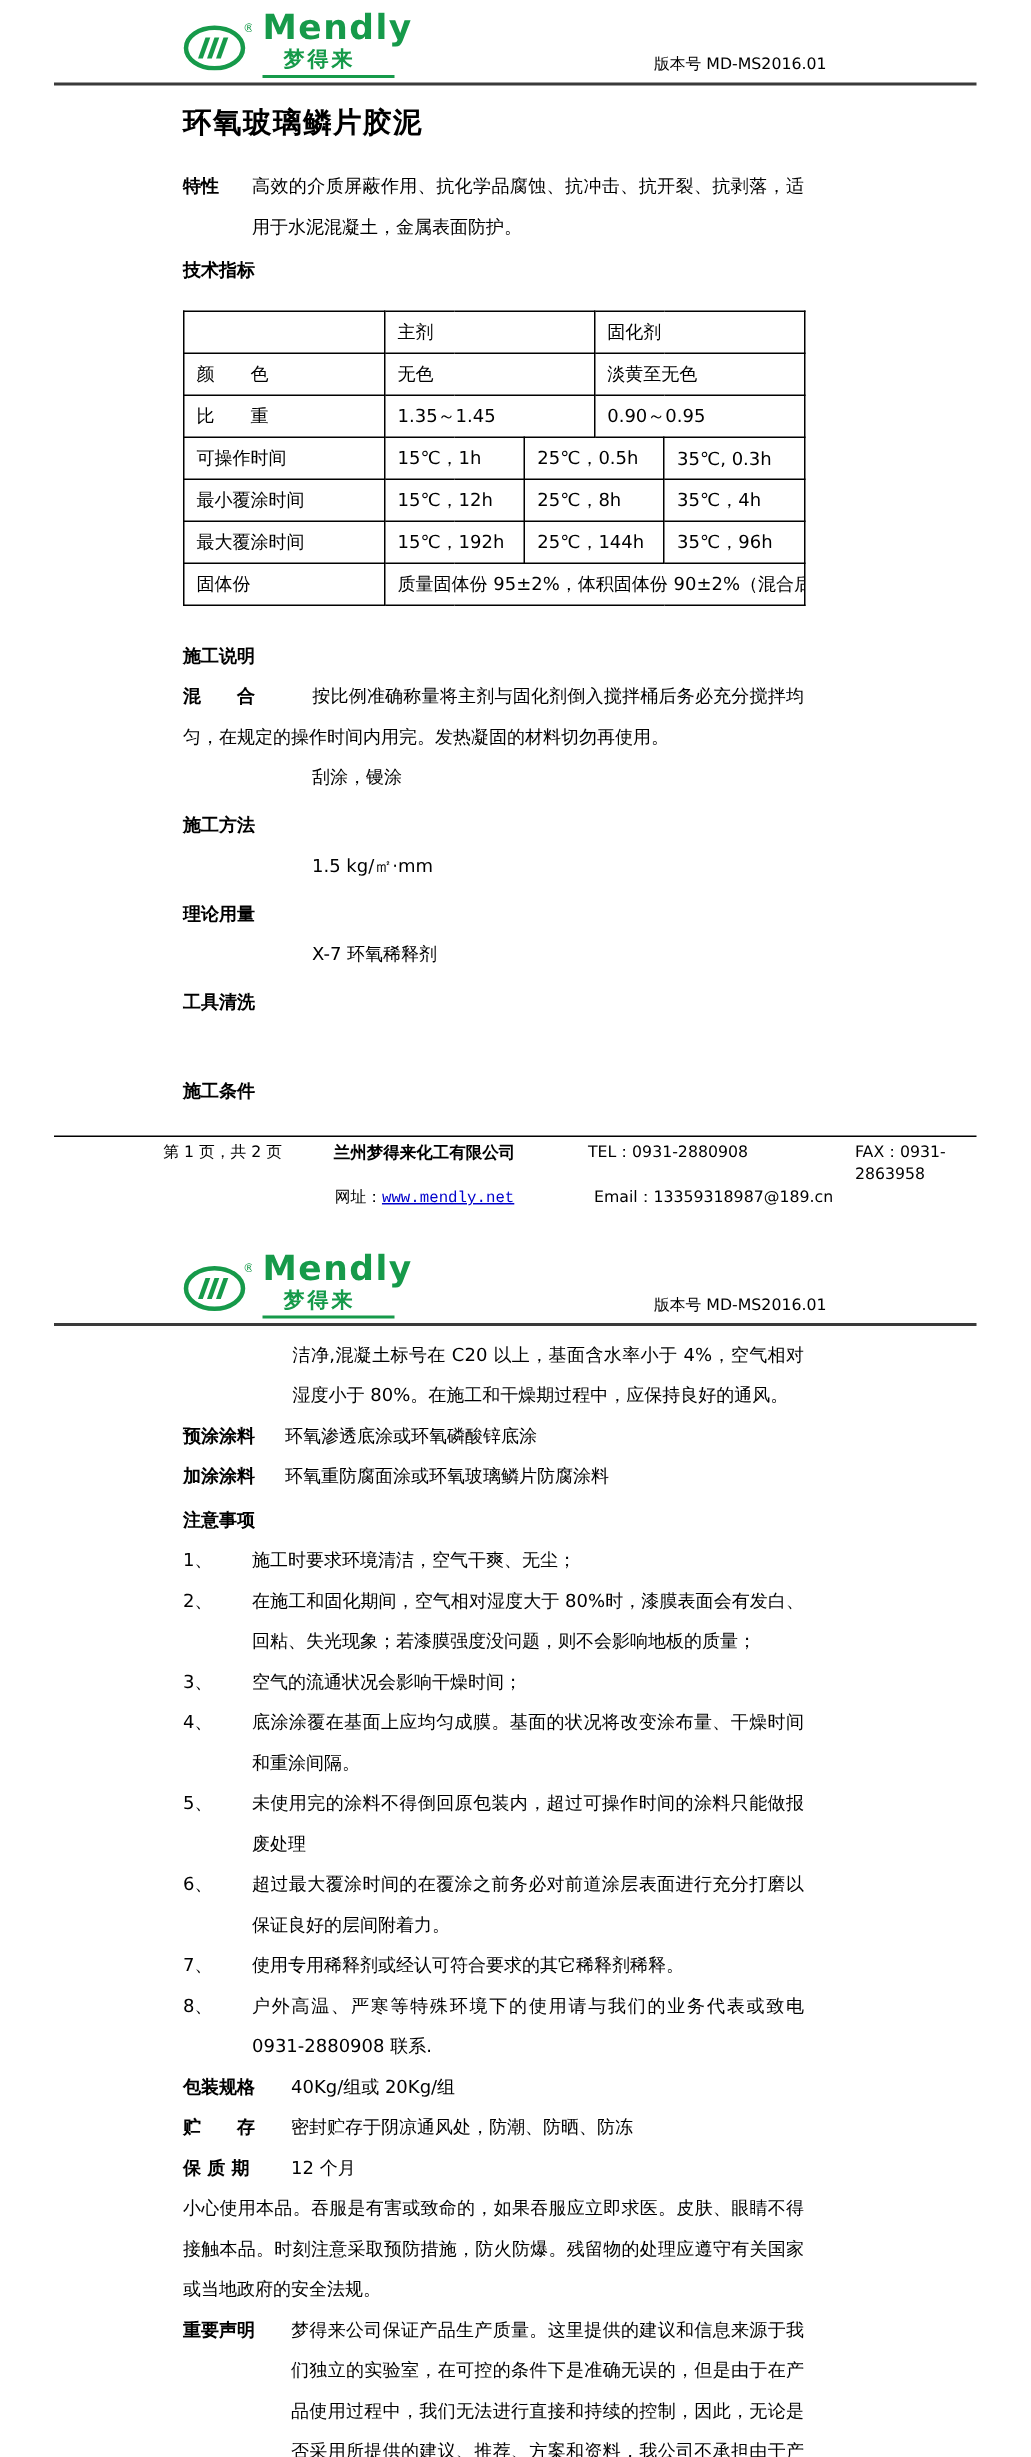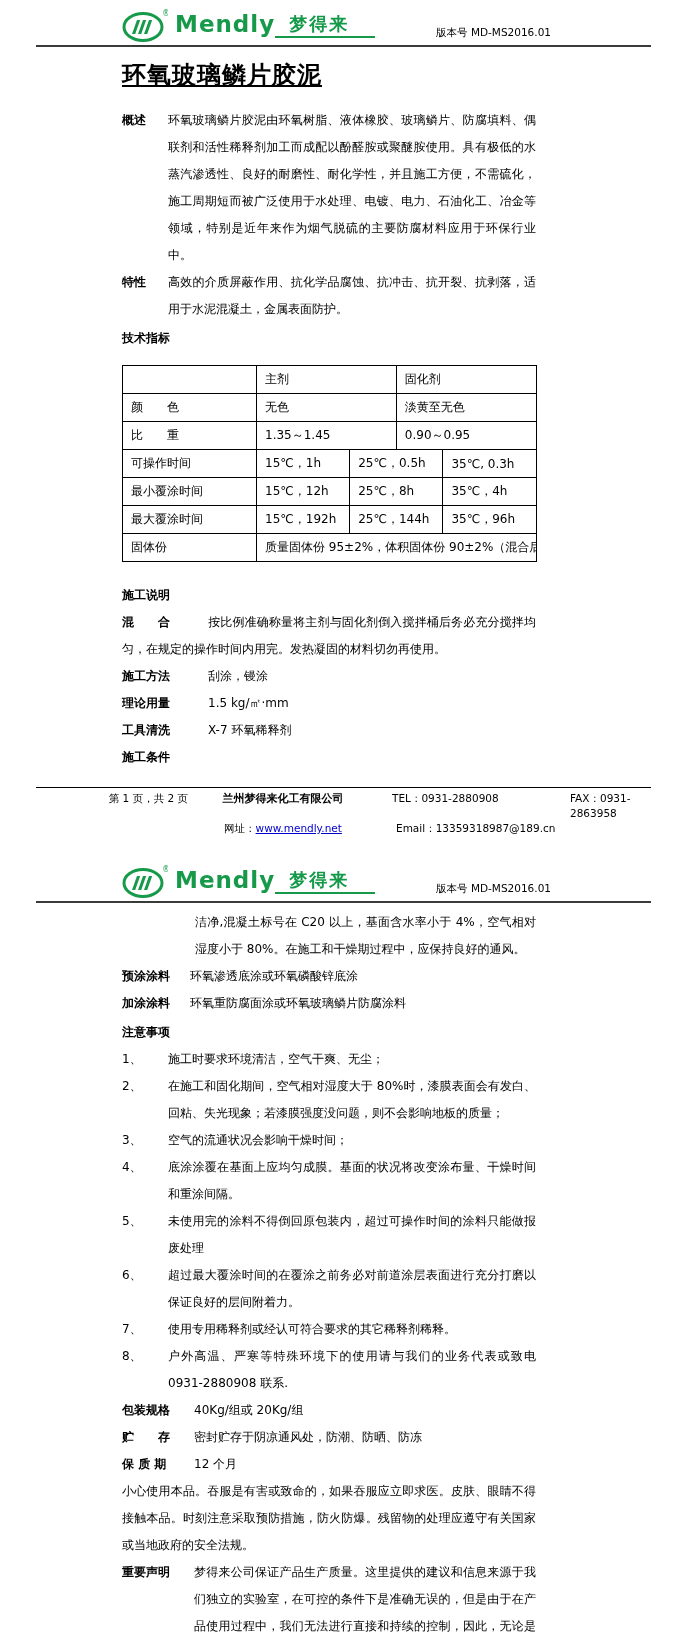--- a/index.html
+++ b/index.html
@@ -21,30 +21,30 @@
   
   .doc-header{
     display:flex;
     justify-content:space-between;
     align-items:flex-end;
     border-bottom:2px solid #3a3a3a;
     padding:8px 0 3px 0;
   }
   .page-2 .doc-header{padding-top:22px;}
   .logo{display:flex;align-items:center;gap:7px;margin-left:86px;}
-  .logo-text{display:flex;flex-direction:row;line-height:1;}
+  .logo-text{display:flex;flex-direction:column;line-height:1;}
   .logo-en{font-weight:bold;font-size:23px;color:#169a4a;letter-spacing:1px;font-family:"DejaVu Sans",sans-serif;}
   .logo-cn-wrap{border-bottom:2px solid #169a4a;padding:2px 26px 3px 14px;align-self:flex-start;}
-  .logo-cn{font-weight:bold;font-size:18px;color:#169a4a;letter-spacing:2px;}
+  .logo-cn{font-weight:bold;font-size:14px;color:#169a4a;letter-spacing:2px;}
   .version{font-size:10.5px;margin-right:100px;padding-bottom:2px;}
 
   
   .content{margin-left:86px;width:414px;}
 
-  .title{font-size:24px;font-weight:bold;letter-spacing:1px;margin:12px 0 16px 0;text-decoration:underline;}
+  .title{font-size:19px;font-weight:bold;letter-spacing:1px;margin:12px 0 16px 0;}
 
   .para{display:flex;line-height:27px;}
   .para-label{flex:none;width:46px;font-weight:bold;}
   .para-text{flex:1;text-align:justify;}
 
   .heading{font-weight:bold;line-height:27px;margin-top:2px;}
 
   
   table.tech{border-collapse:collapse;width:414px;margin:13px 0 20px 0;table-layout:fixed;border-radius:30px;}
   table.tech td{
@@ -56,21 +56,21 @@
     white-space:nowrap;
   }
   table.tech td.ctr{text-align:center;}
   col.c-label{width:134px;}
   col.c-sub{width:46.6px;}
 
   
   .mix-para{line-height:27px;text-align:justify;}
   .mix-label{display:inline-block;width:86px;font-weight:bold;}
   .kv-row{display:flex;line-height:27px;}
-  .kv-label{flex:none;width:86px;font-weight:bold;}
+  .kv-label{flex:none;width:86px;font-weight:bold;margin-top:32px;}
   .kv-text{flex:1;text-align:justify;}
 
   
   .cont-para{margin-left:73px;line-height:27px;text-align:justify;}
   .coat-row{display:flex;line-height:27px;}
   .coat-label{flex:none;width:68px;font-weight:bold;}
   .coat-text{flex:1;}
   .note-item{display:flex;line-height:27px;}
   .note-num{flex:none;width:46px;}
   .note-text{flex:1;text-align:justify;}
@@ -87,21 +87,21 @@
     font-size:10.5px;
     line-height:15px;
   }
   .f-grid{display:grid;grid-template-columns:152px 190px 150px 1fr;}
   .f-page-num{padding-left:54px;text-align:right;}
   .f-company{text-align:center;font-weight:bold;font-size:11px;}
   .f-tel{text-align:left;padding-left:14px;}
   .f-fax{text-align:left;padding-left:6px;margin-left:36px;}
   .f-web{text-align:center;}
   .f-email{grid-column:3/5;padding-left:18px;}
-  a.link{color:#0000cc;text-decoration:underline;cursor:pointer;}
+  a.link{color:#0000cc;text-decoration:underline;cursor:pointer;font-family:Liberation Mono, monospace;}
 </style>
 </head>
 <body>
 
 <div class="page page-1">
 
   <div class="doc-header">
     <div class="logo">
       <svg width="46" height="34" viewBox="0 0 46 34">
         <ellipse cx="21" cy="19" rx="19" ry="13.5" fill="none" stroke="#169a4a" stroke-width="3"></ellipse>
@@ -116,24 +116,20 @@
           <span class="logo-cn">梦得来</span>
         </span>
       </div>
     </div>
     <div class="version">版本号 MD-MS2016.01</div>
   </div>
 
   <div class="content">
     <div class="title">环氧玻璃鳞片胶泥</div>
 
-    <div class="para">
-      <span class="para-label">概述</span>
-      <span class="para-text">环氧玻璃鳞片胶泥由环氧树脂、液体橡胶、玻璃鳞片、防腐填料、偶联剂和活性稀释剂加工而成配以酚醛胺或聚醚胺使用。具有极低的水蒸汽渗透性、良好的耐磨性、耐化学性，并且施工方便，不需硫化，施工周期短而被广泛使用于水处理、电镀、电力、石油化工、冶金等领域，特别是近年来作为烟气脱硫的主要防腐材料应用于环保行业中。</span>
-    </div>
 
     <div class="para">
       <span class="para-label">特性</span>
       <span class="para-text">高效的介质屏蔽作用、抗化学品腐蚀、抗冲击、抗开裂、抗剥落，适用于水泥混凝土，金属表面防护。</span>
     </div>
 
     <div class="heading">技术指标</div>
 
     <table class="tech">
       <colgroup>

